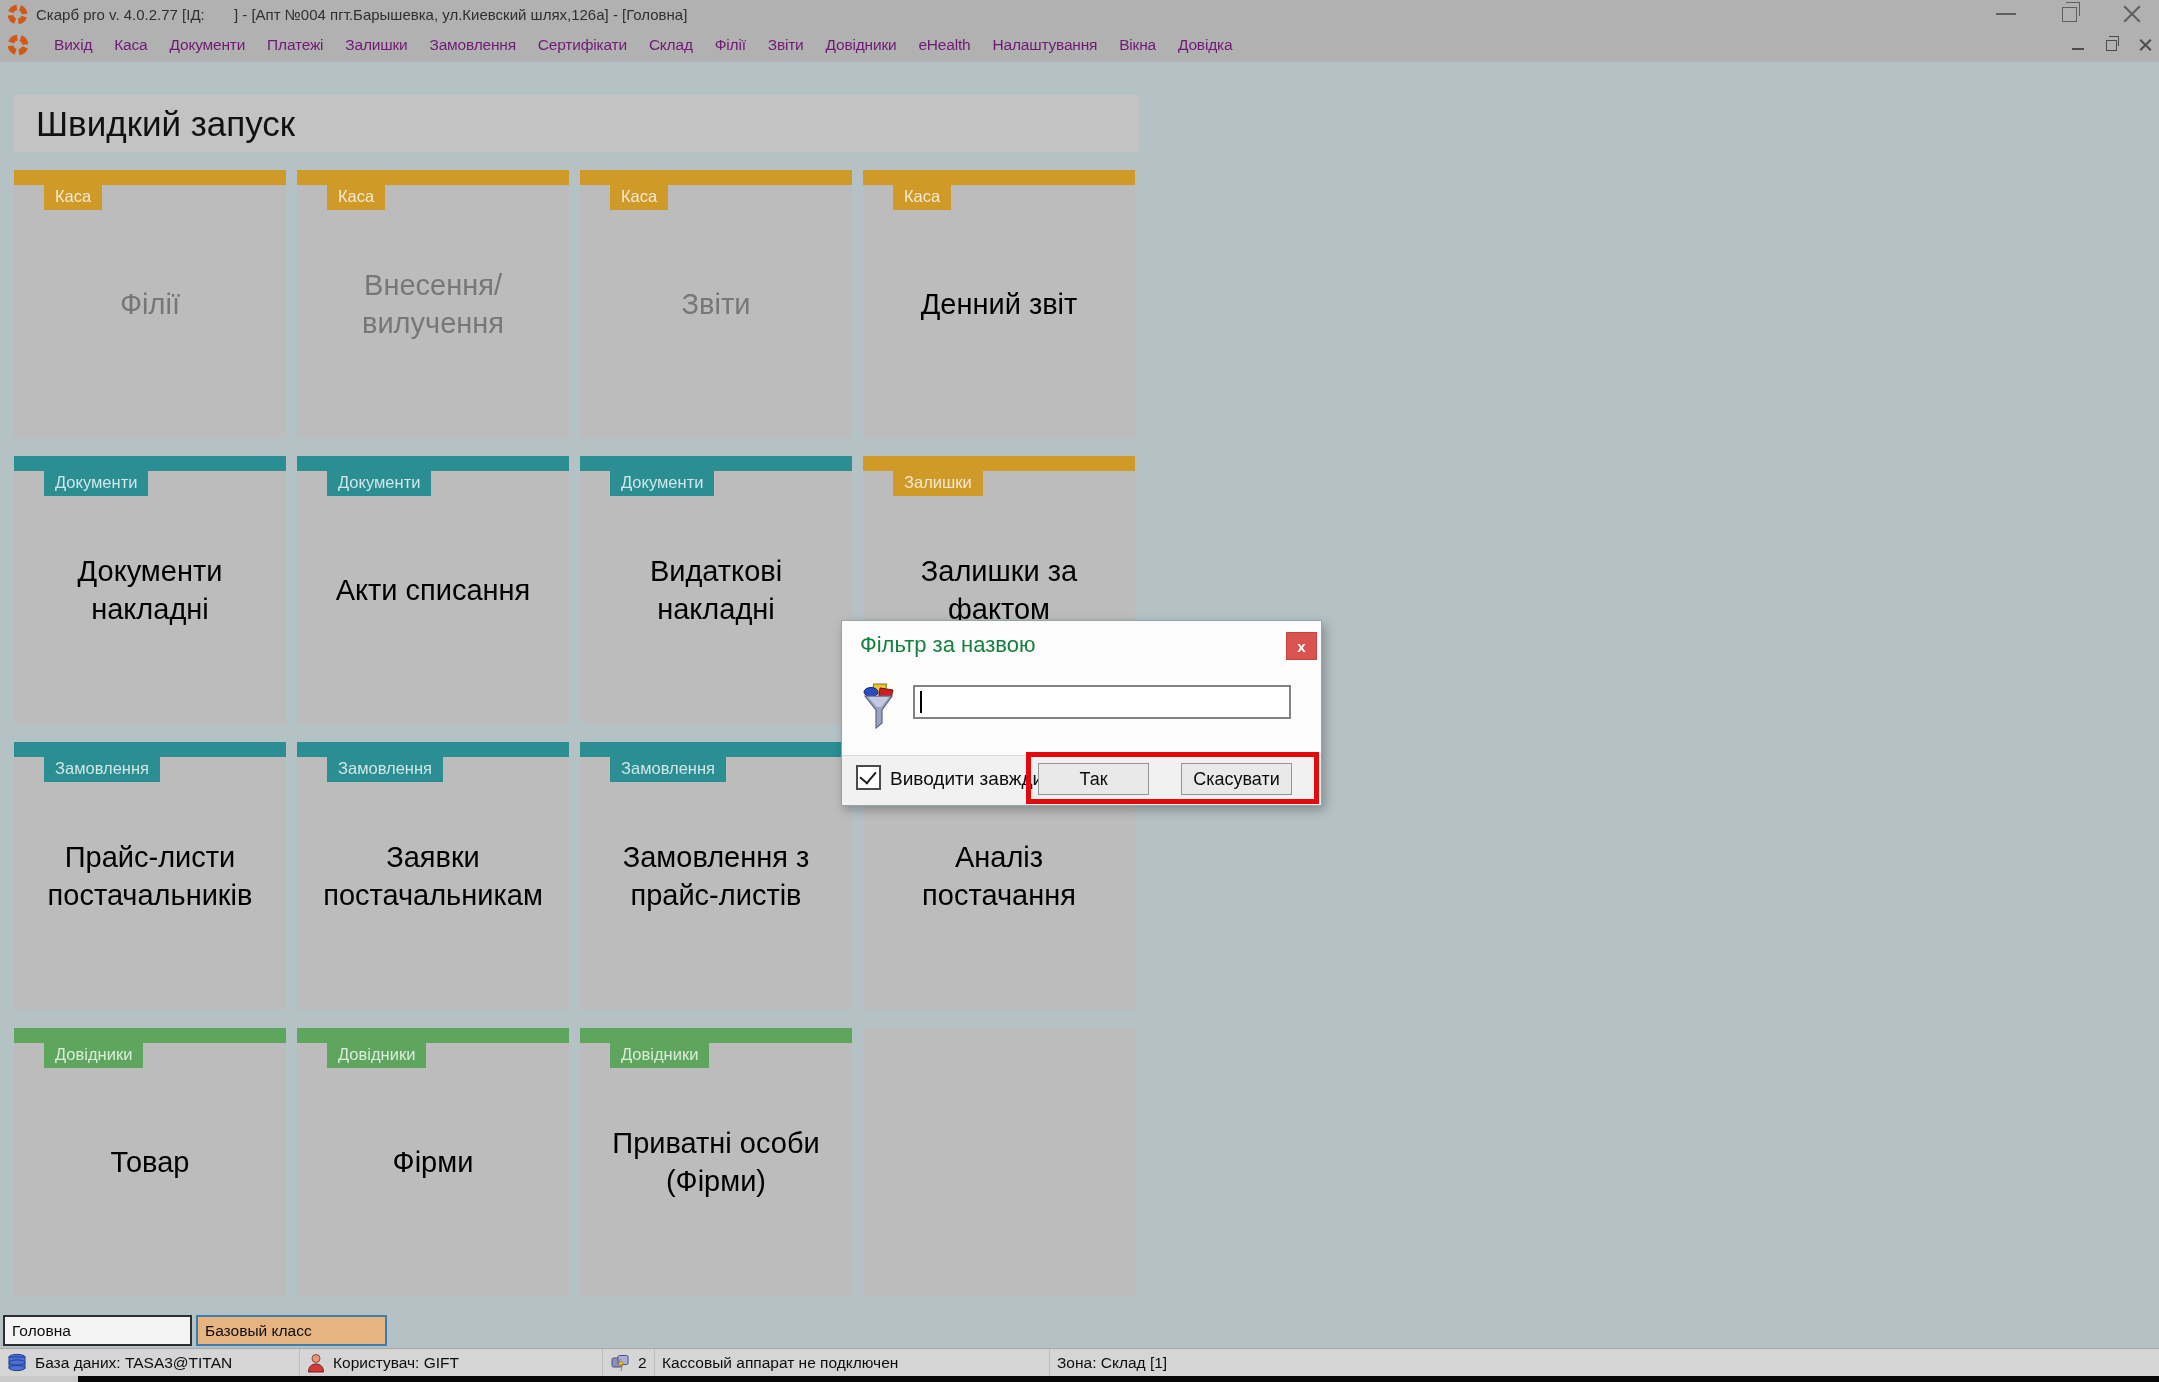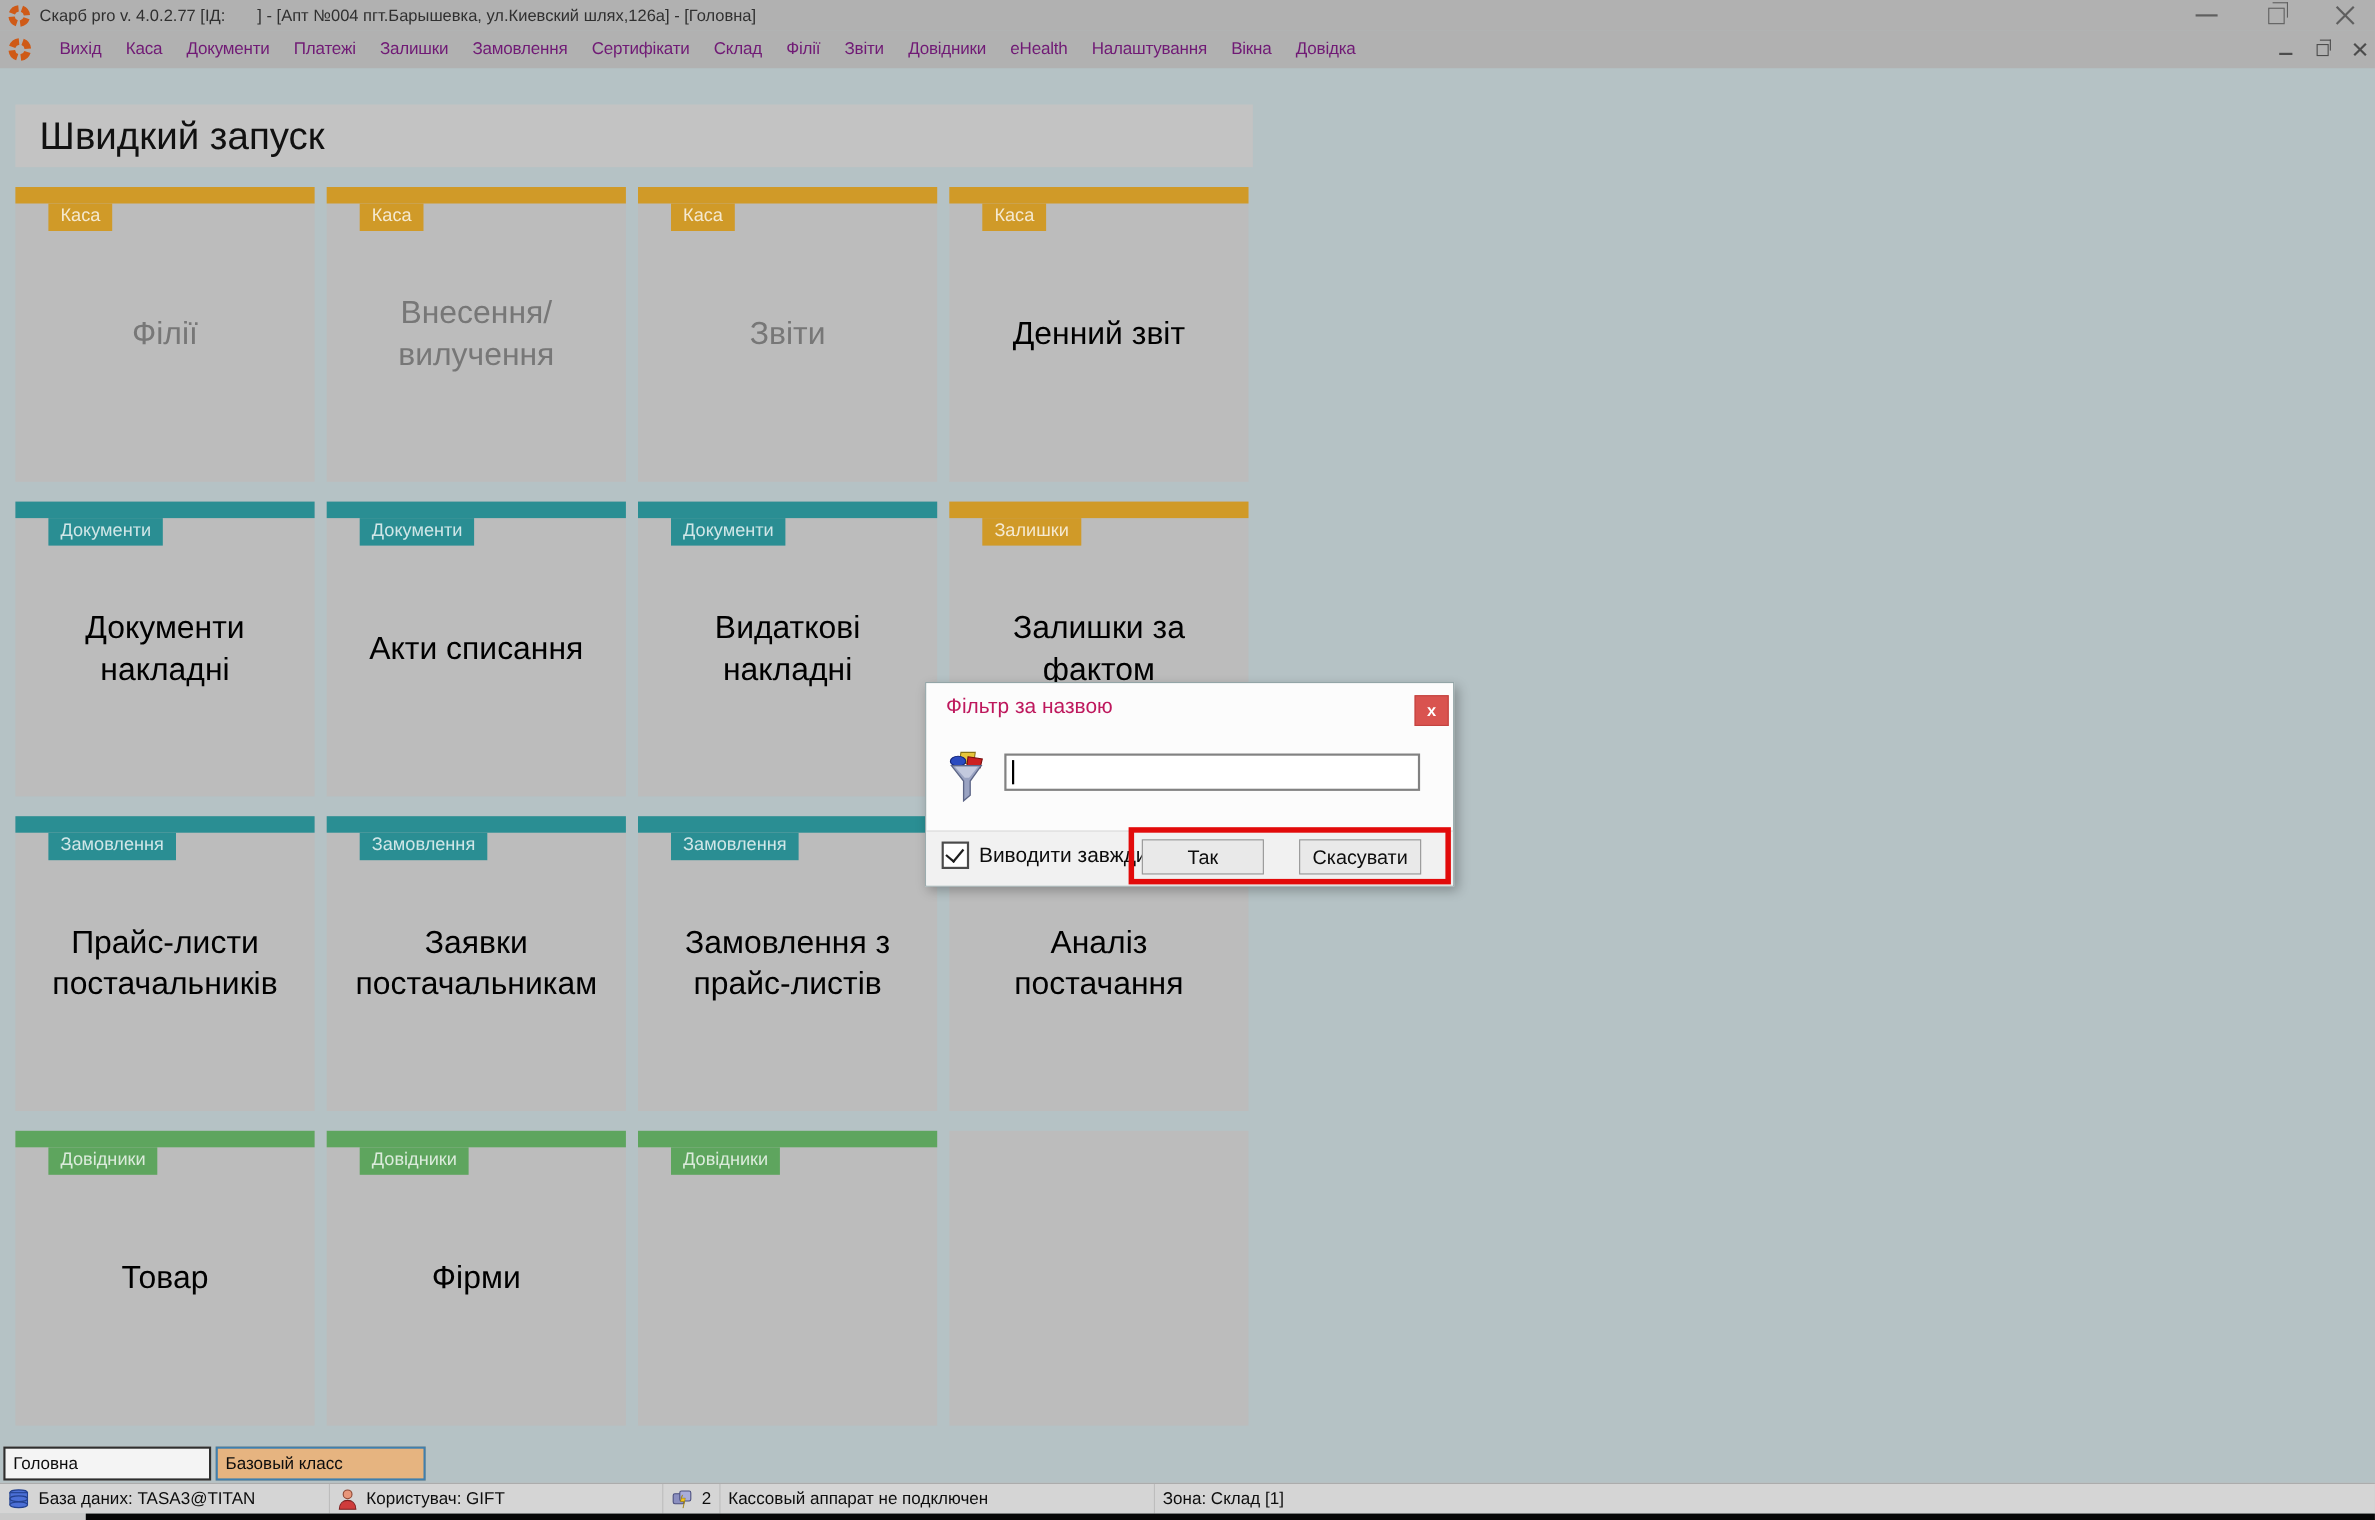--- a/index.html
+++ b/index.html
@@ -47,21 +47,21 @@
     font-size:16.5px;color:rgba(255,255,255,0.78);white-space:nowrap}
   .cat-yellow{background:#d09a28}
   .cat-teal{background:#2a8e93}
   .cat-green{background:#5ea55e}
   .tile-label{width:100%;padding:0 12px;box-sizing:border-box;text-align:center;
     font-size:29px;line-height:1.32;color:#000000;overflow-wrap:break-word}
   .tile-label.dim{color:#777}
   
   .dialog{position:absolute;left:841px;top:620px;width:481px;height:186px;background:#fcfcfc;
     border:1px solid #93a5a7;box-shadow:3px 4px 10px rgba(0,0,0,0.28);z-index:10;box-sizing:border-box}
-  .dialog-title{position:absolute;left:18px;top:11px;font-size:19px;color:#be185d}
+  .dialog-title{position:absolute;left:18px;top:11px;font-size:22px;color:#15803d}
   .dialog-close{position:absolute;top:11px;right:4px;width:31px;height:28px;background:#d9534f;
     border:1px solid #c34440;color:#fff;font-size:15px;font-weight:bold;line-height:1;
     display:flex;align-items:center;justify-content:center;cursor:pointer;box-sizing:border-box}
   .funnel-icon{position:absolute;left:20px;top:60px}
   .dialog-input{position:absolute;left:71px;top:64px;width:378px;height:34px;background:#fff;
     border:2px solid #828282;box-sizing:border-box;font-size:19px;padding:2px 6px;
     font-family:"Liberation Sans",sans-serif}
   .caret{position:absolute;left:78px;top:70px;width:2px;height:22px;background:#000}
   .dialog-footer{position:absolute;left:0;right:0;top:134px;bottom:0;background:#f1f1f1;
     border-top:1px solid #dadada}
@@ -236,20 +236,21 @@
     <div class="tile-bar cat-green">
       <span class="tile-tab">Довідники</span>
     </div>
     <div class="tile-label">Фірми</div>
   </div>
 
   <div class="tile">
     <div class="tile-bar cat-green">
       <span class="tile-tab">Довідники</span>
     </div>
+    <div class="tile-label">Приватні особи (Фірми)</div>
   </div>
 
   <div class="tile">
     <div class="tile-label"></div>
   </div>
 
 </div>
 
 <div class="dialog">
   <span class="dialog-title">Фільтр за назвою</span>

